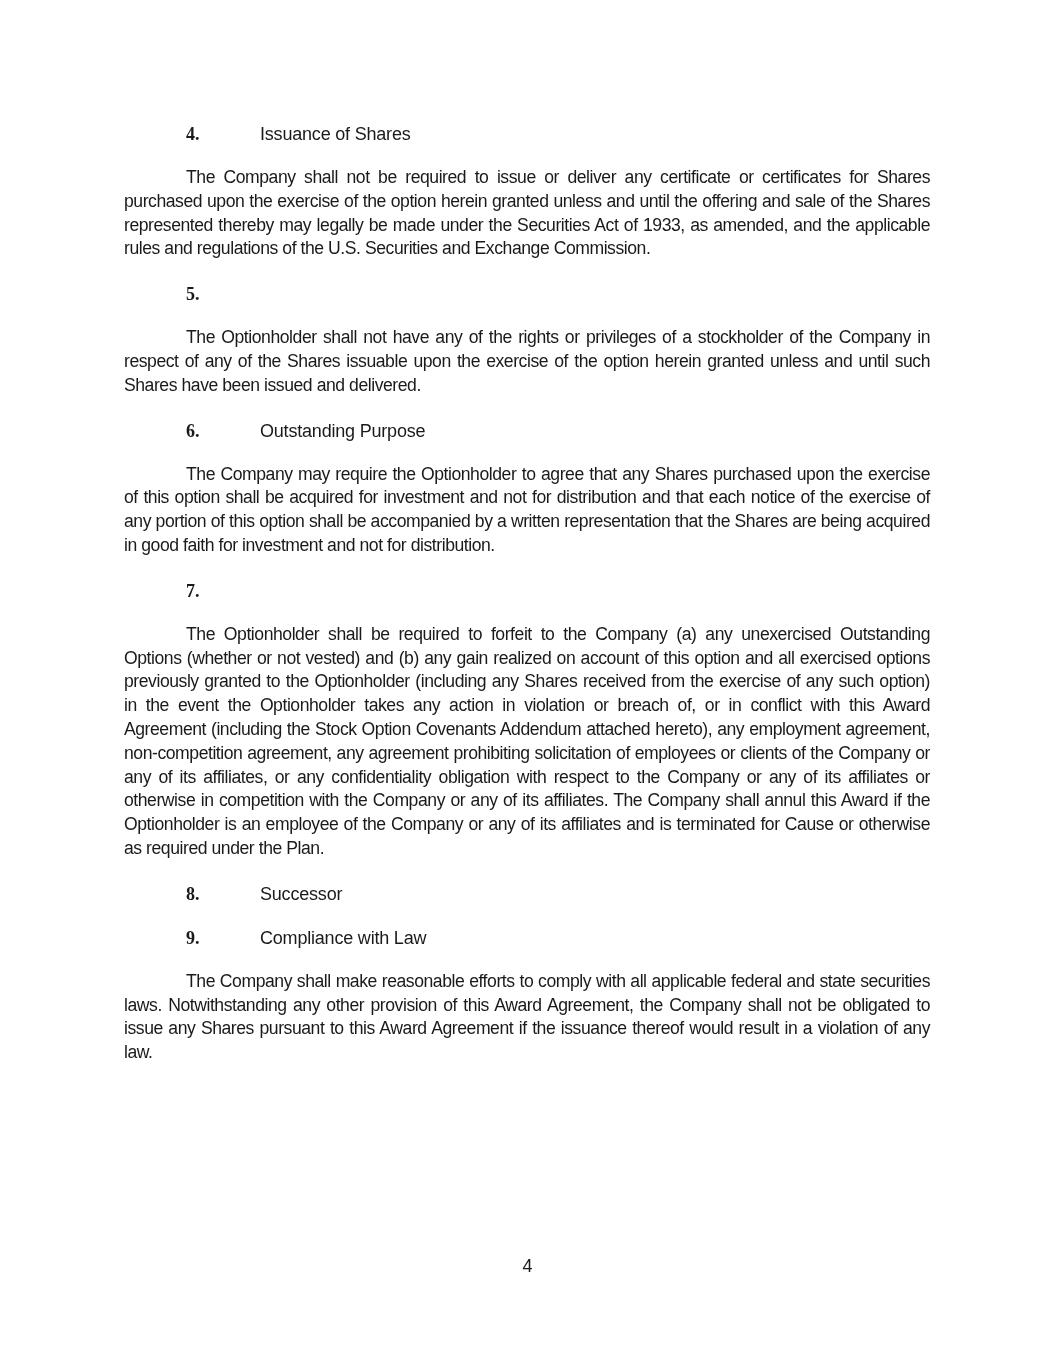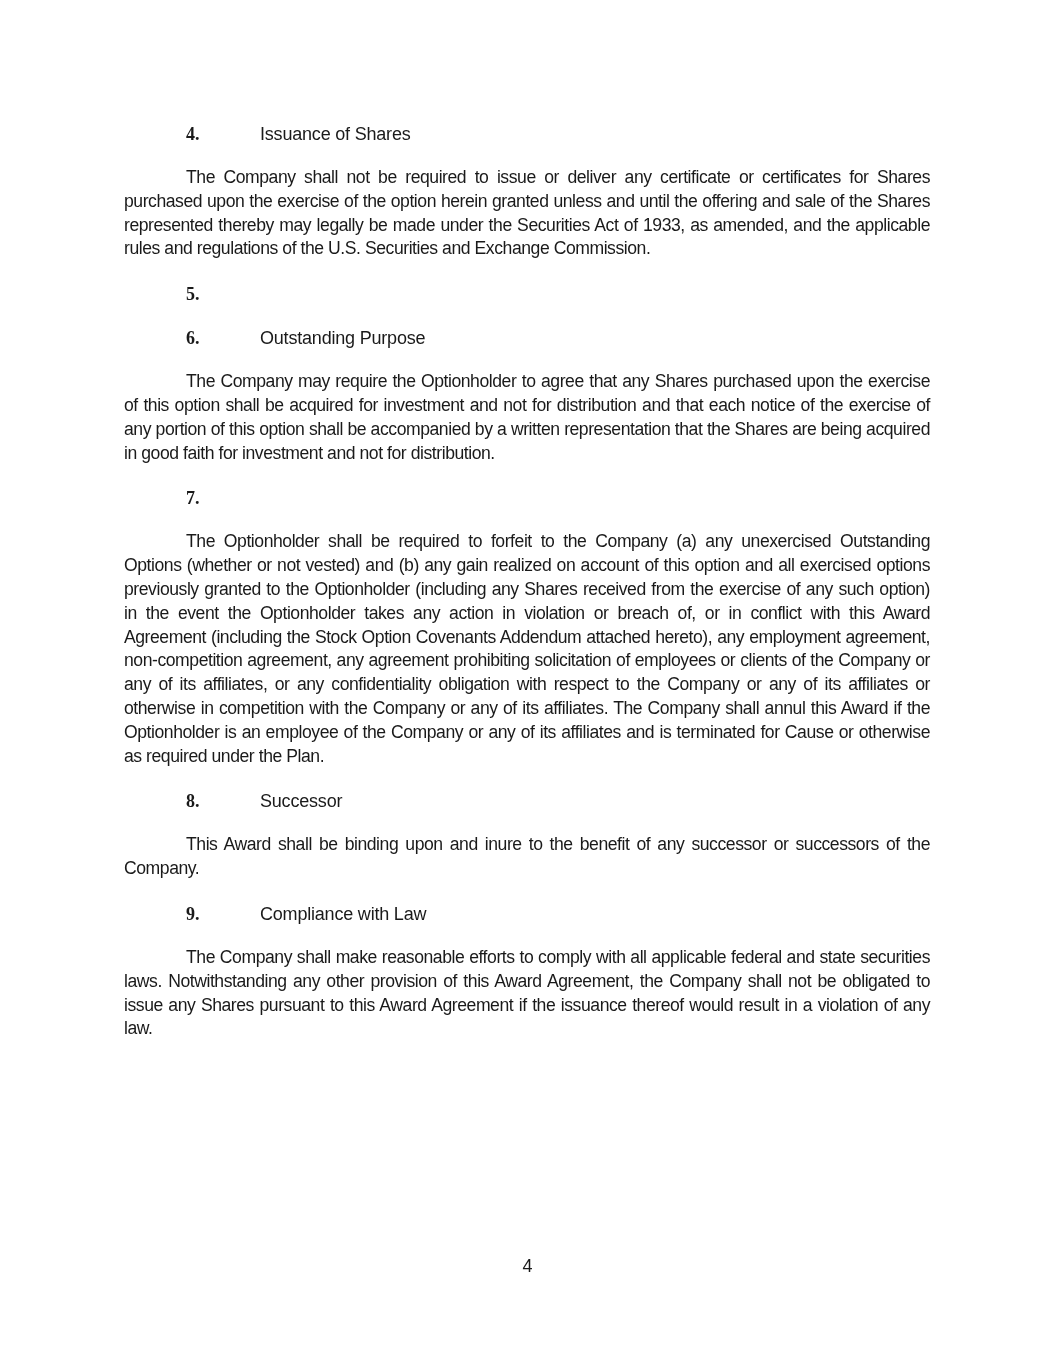--- a/index.html
+++ b/index.html
@@ -42,20 +42,21 @@
         <span class="section-num">4.</span>
         <span class="section-title">Issuance of Shares</span>
       </div>
       <p class="section-body">The Company shall not be required to issue or deliver any certificate or certificates for Shares purchased upon the exercise of the option herein granted unless and until the offering and sale of the Shares represented thereby may legally be made under the Securities Act of 1933, as amended, and the applicable rules and regulations of the U.S. Securities and Exchange Commission.</p>
     </div>
 
     <div class="section">
       <div class="section-heading">
         <span class="section-num">5.</span>
       </div>
+      <p class="section-body">The Optionholder shall not have any of the rights or privileges of a stockholder of the Company in respect of any of the Shares issuable upon the exercise of the option herein granted unless and until such Shares have been issued and delivered.</p>
     </div>
 
     <div class="section">
       <div class="section-heading">
         <span class="section-num">6.</span>
         <span class="section-title">Outstanding Purpose</span>
       </div>
       <p class="section-body">The Company may require the Optionholder to agree that any Shares purchased upon the exercise of this option shall be acquired for investment and not for distribution and that each notice of the exercise of any portion of this option shall be accompanied by a written representation that the Shares are being acquired in good faith for investment and not for distribution.</p>
     </div>
 
@@ -64,21 +65,20 @@
         <span class="section-num">7.</span>
       </div>
       <p class="section-body">The Optionholder shall be required to forfeit to the Company (a) any unexercised Outstanding Options (whether or not vested) and (b) any gain realized on account of this option and all exercised options previously granted to the Optionholder (including any Shares received from the exercise of any such option) in the event the Optionholder takes any action in violation or breach of, or in conflict with this Award Agreement (including the Stock Option Covenants Addendum attached hereto), any employment agreement, non-competition agreement, any agreement prohibiting solicitation of employees or clients of the Company or any of its affiliates, or any confidentiality obligation with respect to the Company or any of its affiliates or otherwise in competition with the Company or any of its affiliates. The Company shall annul this Award if the Optionholder is an employee of the Company or any of its affiliates and is terminated for Cause or otherwise as required under the Plan.</p>
     </div>
 
     <div class="section">
       <div class="section-heading">
         <span class="section-num">8.</span>
         <span class="section-title">Successor</span>
       </div>
-      <p class="section-body">This Award shall be binding upon and inure to the benefit of any successor or successors of the Company.</p>
     </div>
 
     <div class="section">
       <div class="section-heading">
         <span class="section-num">9.</span>
         <span class="section-title">Compliance with Law</span>
       </div>
       <p class="section-body">The Company shall make reasonable efforts to comply with all applicable federal and state securities laws. Notwithstanding any other provision of this Award Agreement, the Company shall not be obligated to issue any Shares pursuant to this Award Agreement if the issuance thereof would result in a violation of any law.</p>
     </div>
 

